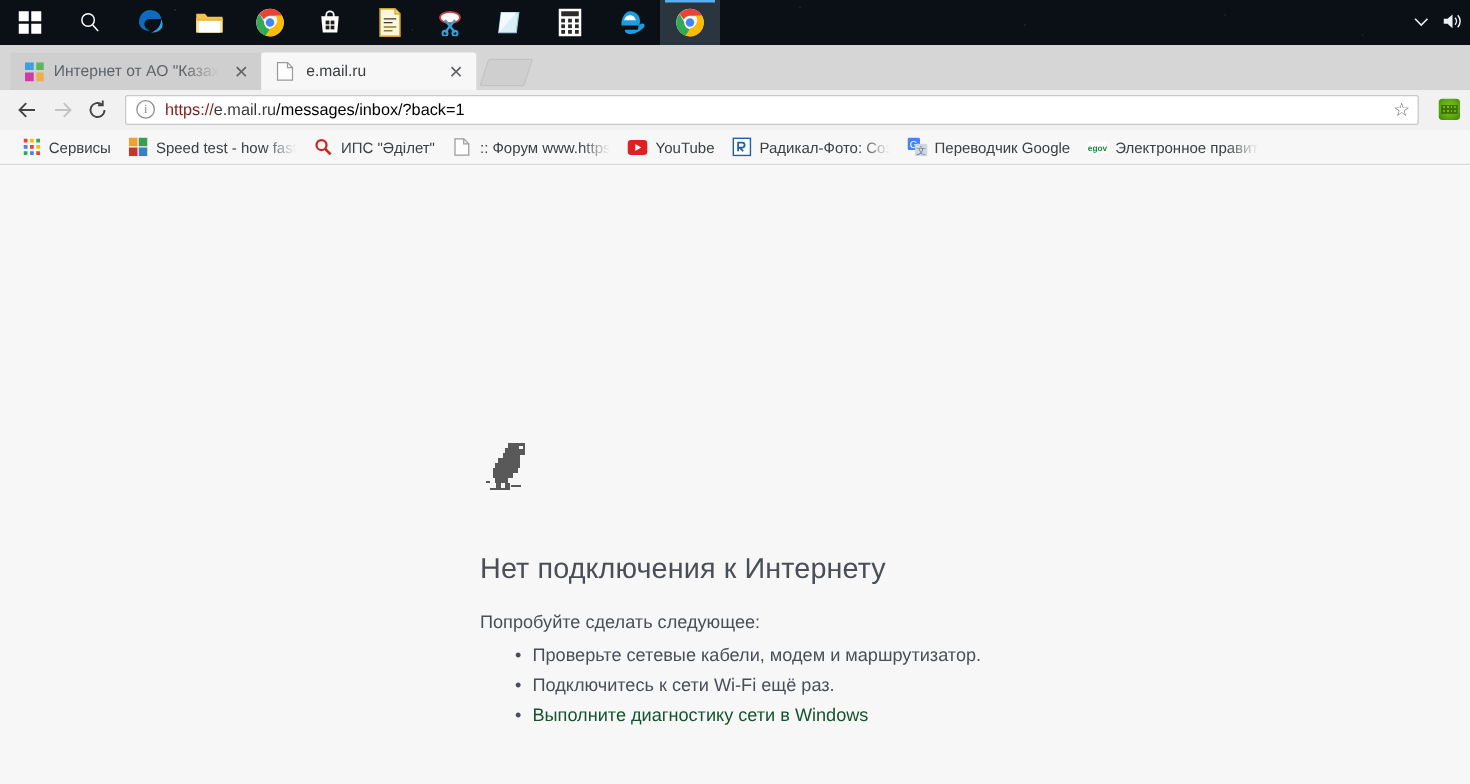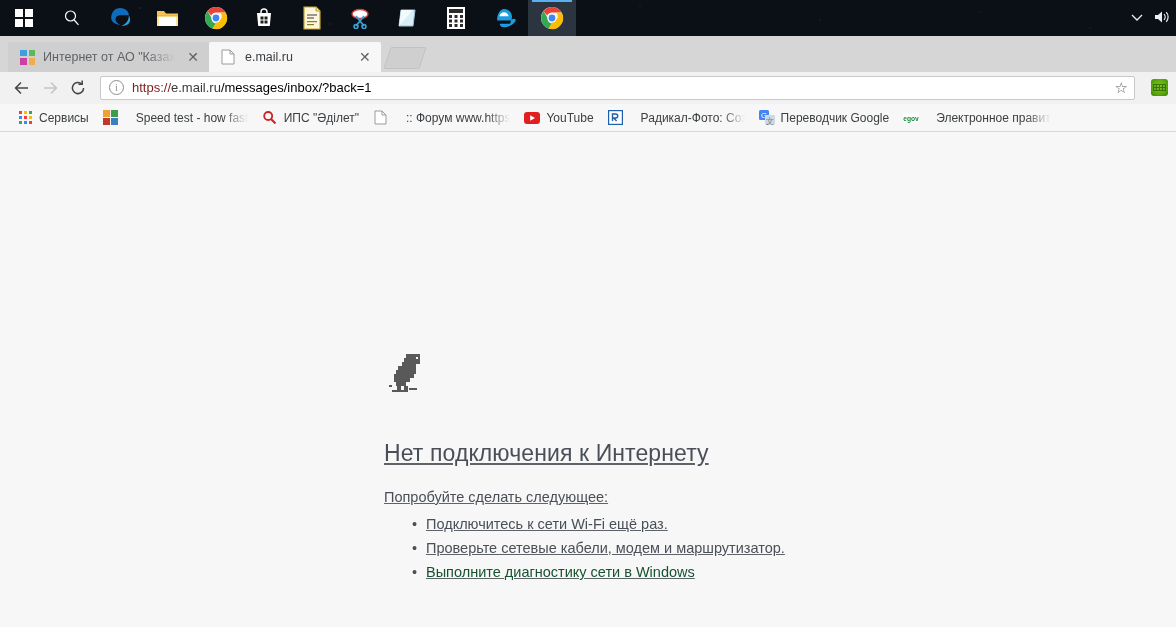--- a/index.html
+++ b/index.html
@@ -136,34 +136,32 @@
     display: flex; align-items: center; height: 22px;
     padding: 0 7px; font-size: 12px; color: #3c4043; flex: none;
     border-radius: 2px;
   }
   .bm-ico { width: 16px; height: 16px; margin-right: 6px; flex: none;
     display: flex; align-items: center; justify-content: center; }
   .bm-label { display: block; }
   .bm-label.fade {
     -webkit-mask-image: linear-gradient(to right, #000 78%, transparent 100%);
     mask-image: linear-gradient(to right, #000 78%, transparent 100%);
-    margin-left: 11px;
   }
   .apps-grid {
     display: grid; grid-template-columns: repeat(3, 3px);
     grid-template-rows: repeat(3, 3px); gap: 2px;
   }
   .apps-grid i { display: block; width: 3px; height: 3px; }
 
   
   #page { background: #f7f7f7; height: 494px; position: relative; }
   #err {
     position: absolute; left: 384px; top: 220px; width: 600px;
     color: #5f6368;
-    text-decoration: underline;
   }
   #dino { width: 44px; height: 46px; margin-bottom: 38px; }
   #err-title {
     font-size: 23px; font-weight: normal; color: #4a4f57;
     margin-bottom: 22px; letter-spacing: .1px;
   }
   #err-lead { font-size: 14.5px; color: #4a4f57; margin-bottom: 7px; }
   #err-list { list-style: none; margin: 0 0 26px 0; padding: 0; }
   #err-list li {
     font-size: 14.5px; color: #4a4f57; line-height: 24px;
@@ -501,24 +499,24 @@
           <rect x="25" y="36" width="8" height="1.6"></rect>
           <rect x="5" y="33" width="3" height="1.6"></rect>
         </g>
       </svg>
 
       <h1 id="err-title">Нет подключения к Интернету</h1>
       <div id="err-lead">Попробуйте сделать следующее:</div>
 
       <ul id="err-list">
         <li>
-          <span>Подключитесь к сети Wi-Fi ещё раз.</span>
+          <span>Проверьте сетевые кабели, модем и маршрутизатор.</span>
         </li>
         <li>
-          <span>Проверьте сетевые кабели, модем и маршрутизатор.</span>
+          <span>Подключитесь к сети Wi-Fi ещё раз.</span>
         </li>
         <li>
           <a href="#">Выполните диагностику сети в Windows</a>
         </li>
       </ul>
 
     </div>
   </div>
 </div>
 

